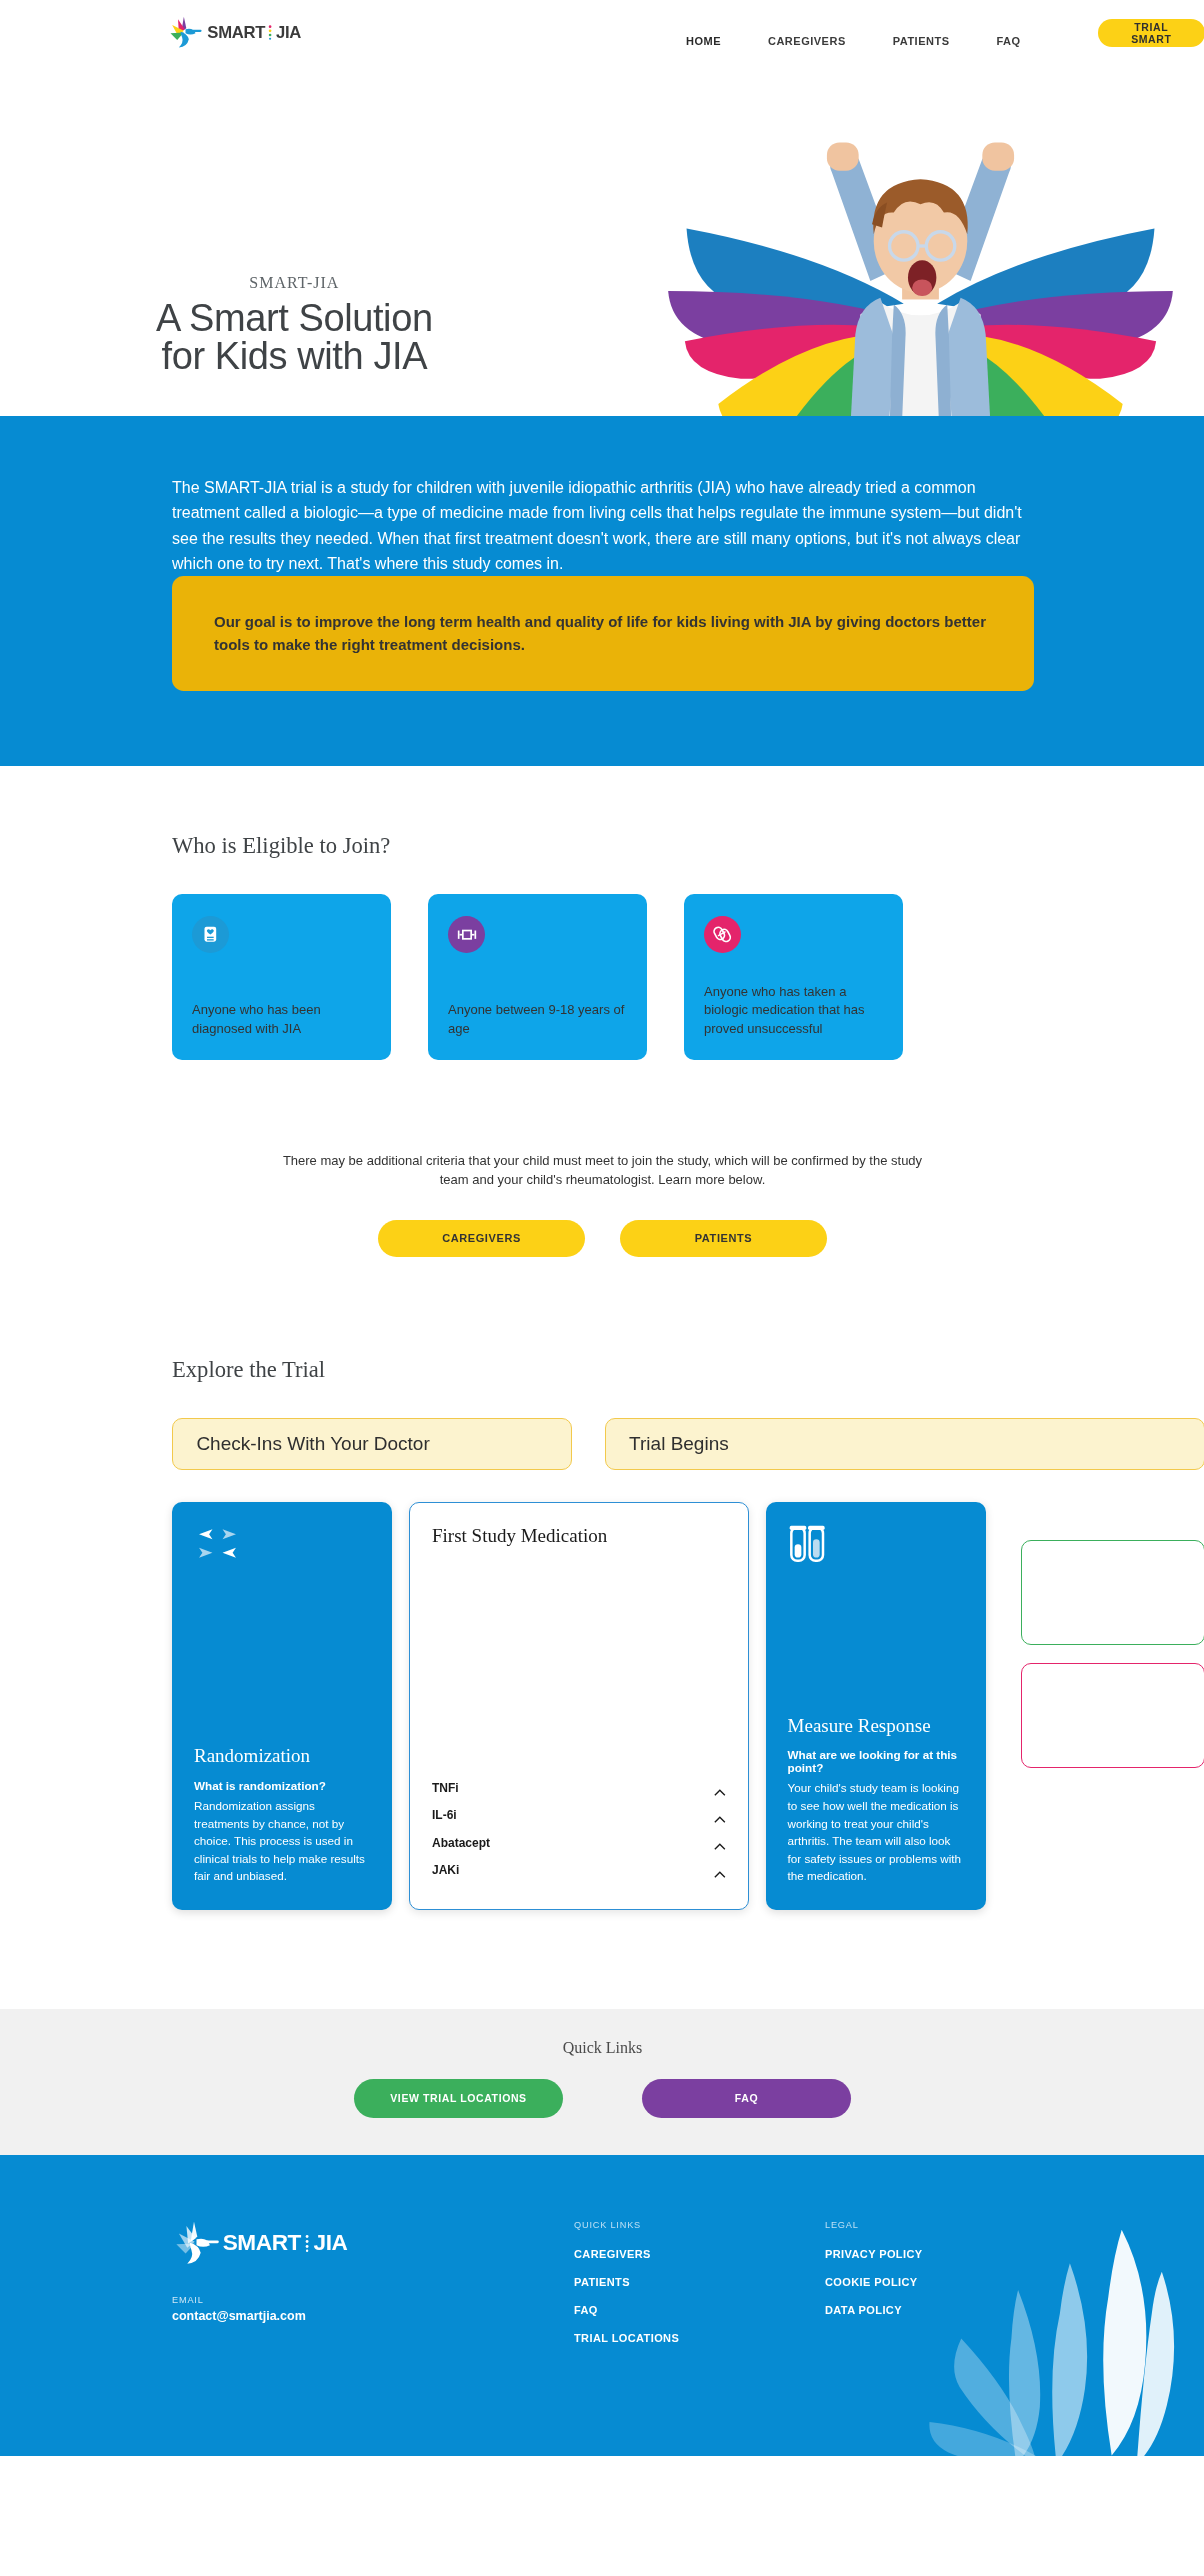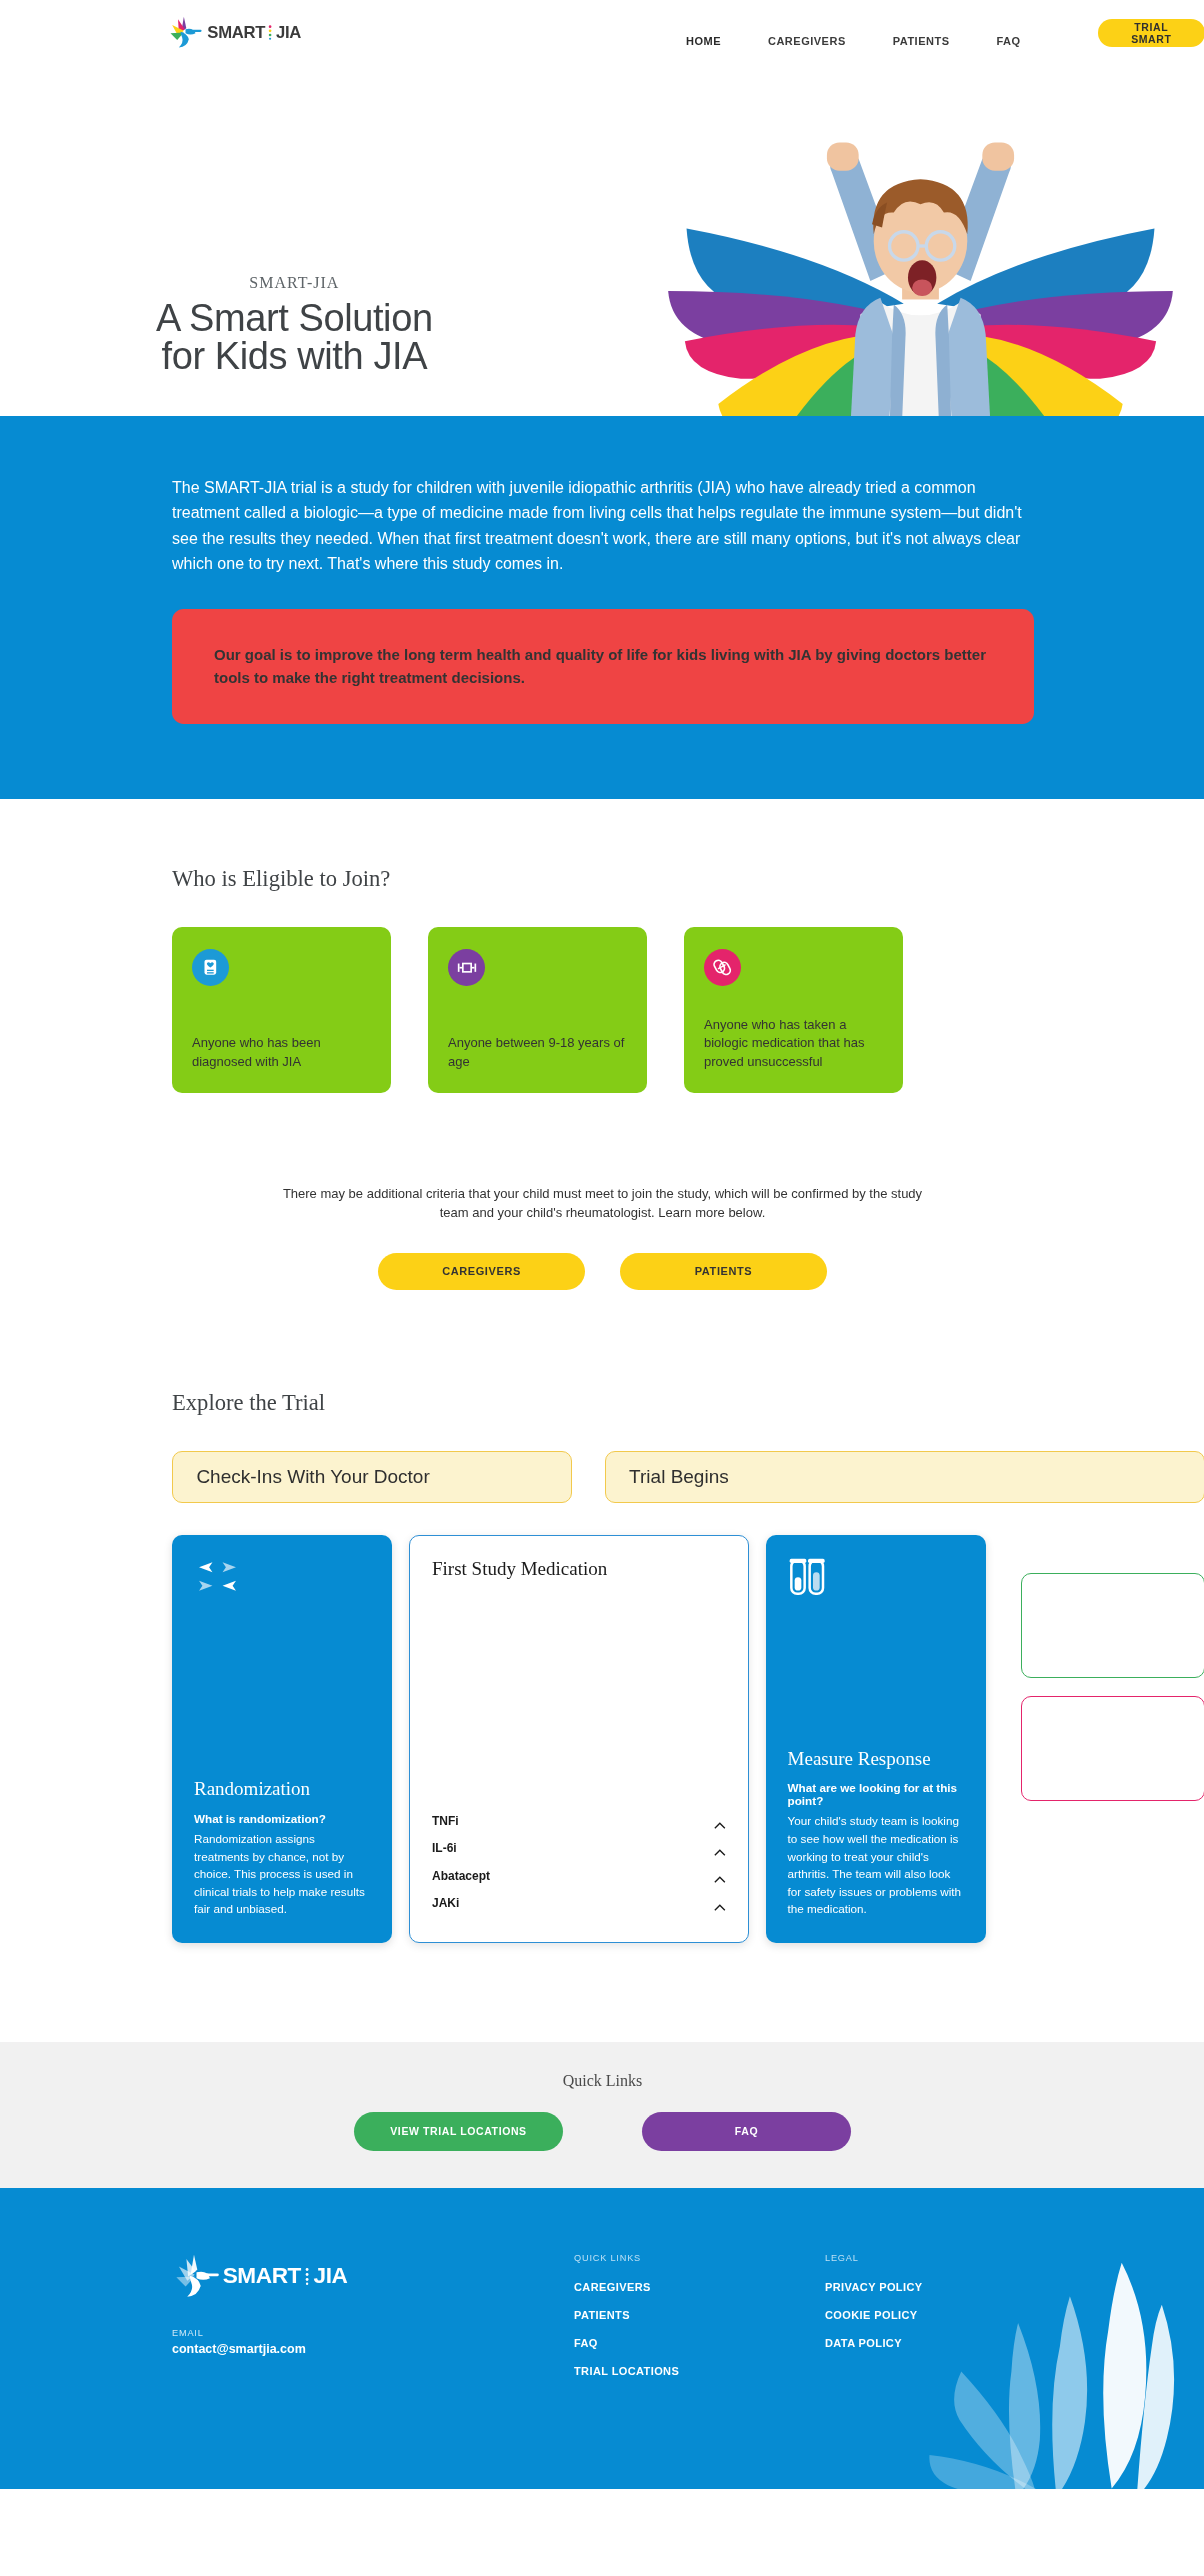--- a/index.html
+++ b/index.html
@@ -103,23 +103,22 @@
     padding: 59px 0 75px 0;
   }
   .intro-inner { width: 870px; margin-left: 172px; }
   .intro-p {
     color: #ffffff;
     font-size: 16px;
     line-height: 1.58;
     width: 853px;
   }
   .goal-box {
-    margin-top: 33px;
     width: 862px;
-    background: #ef4444;
+    background: #eab308;
     border-radius: 11.7px;
     padding: 35px 42px;
     color: #333333;
     font-size: 15px;
     font-weight: 700;
     line-height: 1.5;
   }
 
   
   .eligible { background: #ffffff; padding: 67px 0 0 0; }
@@ -132,21 +131,21 @@
   }
   .cards3 {
     display: flex;
     gap: 37px;
     margin-left: 172px;
     margin-top: 35px;
   }
   .ecard {
     width: 219px;
     height: 166px;
-    background: #84cc16;
+    background: #0ea5e9;
     border-radius: 10px;
     padding: 22px 20px;
     display: flex;
     flex-direction: column;
     justify-content: space-between;
   }
   .eicon {
     width: 37px; height: 37px;
     border-radius: 50%;
     display: flex; align-items: center; justify-content: center;

